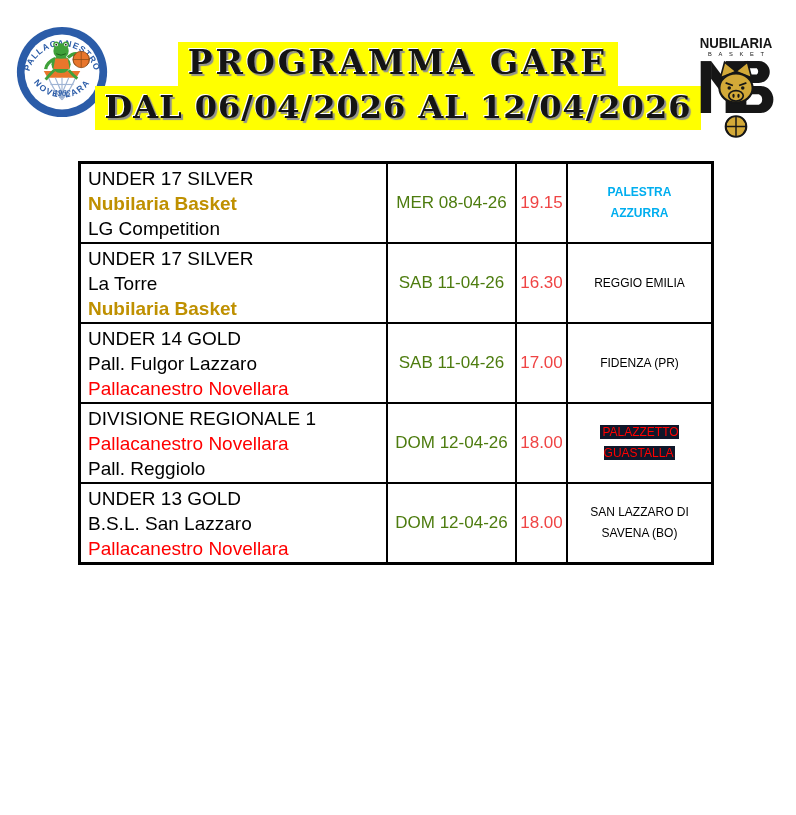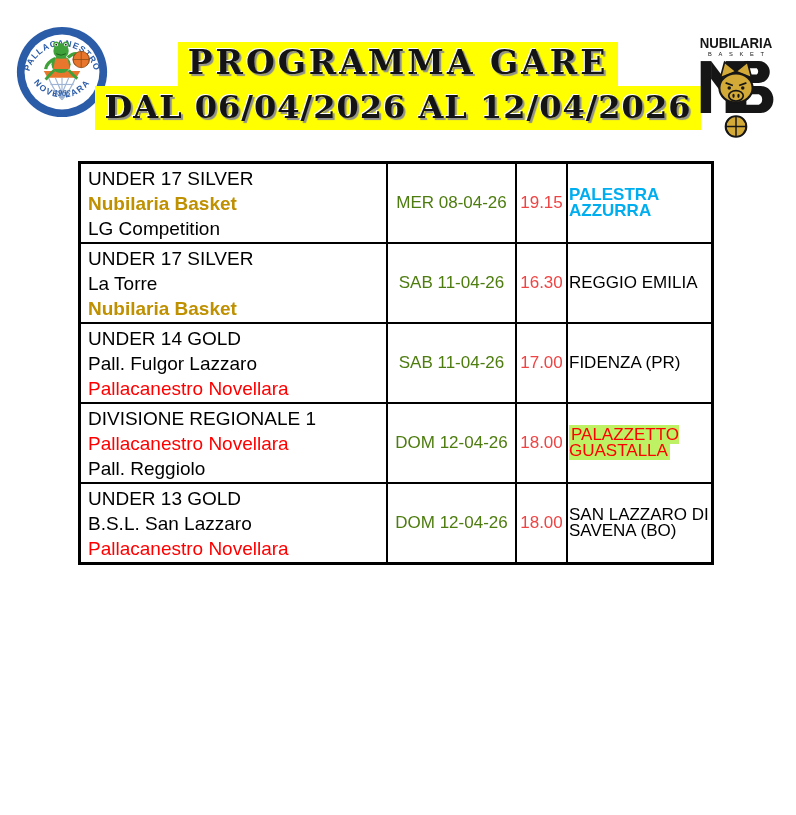--- a/index.html
+++ b/index.html
@@ -20,27 +20,27 @@
   .logo-nubilaria{position:absolute;left:686px;top:32px;width:100px;height:108px;}
 
   
   table.schedule{position:absolute;left:78px;top:161px;border-collapse:collapse;
                  table-layout:fixed;border:3px solid #000;}
   table.schedule td{border:2px solid #000;height:76px;vertical-align:middle;
                     overflow:hidden;}
   td.match{width:294px;padding:1px 4px 1px 7px;font-size:19px;line-height:25px;color:#000;}
   td.date {width:125px;text-align:center;font-size:17px;color:#4d7c0f;}
   td.time {width:47px; text-align:center;font-size:17px;color:#ef4444;}
-  td.venue{width:141px;font-size:17px;line-height:16px;color:#000;}
+  td.venue{width:141px;text-align:center;font-size:12px;line-height:21px;color:#000;}
   td.venue span{white-space:pre-line;}
 
   .gold{color:#BF9000;font-weight:bold;}
   .red {color:#FF0000;font-weight:normal;}
   .venue-cyan{color:#00AEEF;font-weight:bold;}
-  .venue-hl{color:#FF0000;background:#bef264;padding:0 2px;}
+  .venue-hl{color:#FF0000;background:#0f172a;padding:0 2px;}
 </style>
 </head>
 <body>
 
 <div class="page">
 
   <svg class="logo-novellara" viewBox="0 0 100 100">
     <circle cx="50" cy="50" r="47" fill="#2B5CA8"></circle>
     <circle cx="50" cy="50" r="39" fill="#ffffff"></circle>
     <defs>

